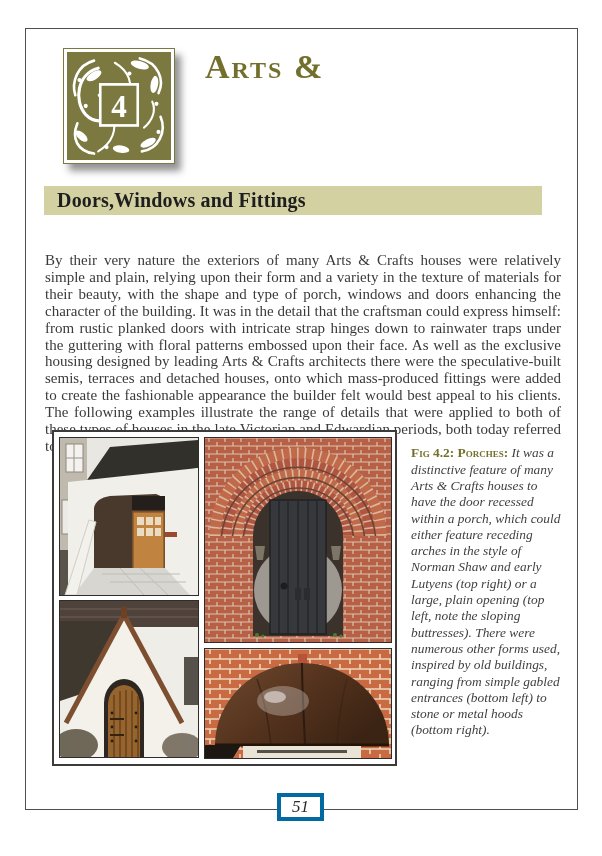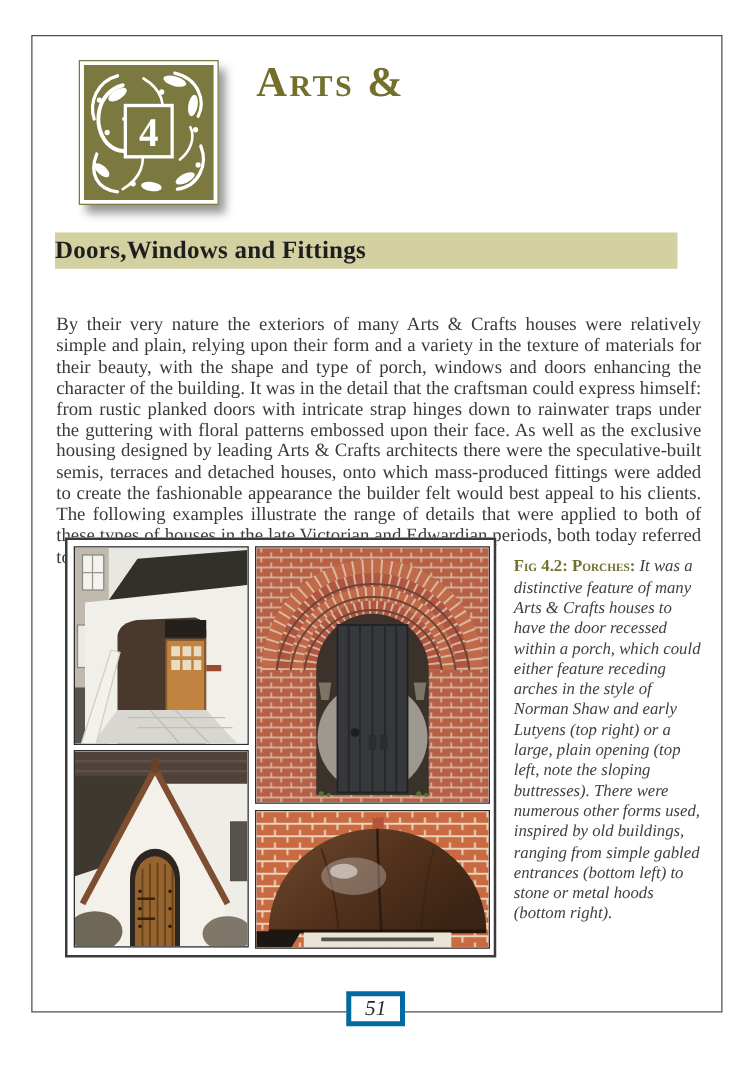--- a/index.html
+++ b/index.html
@@ -13,21 +13,21 @@
             background:#ffffff;border:1px solid #7b7840;padding:3px;
             box-shadow:6px 7px 7px rgba(90,90,90,0.65);box-sizing:border-box;}
   .ornament svg{display:block;width:100%;height:100%;}
   
   .chapter-title{position:absolute;left:205px;top:44px;width:360px;
                  color:#73702d;font-variant:small-caps;font-weight:bold;
                  font-size:34px;line-height:46px;letter-spacing:2px;}
   
   .section-bar{position:absolute;left:44px;top:186px;width:498px;height:29px;
                background:#d3d0a2;display:flex;align-items:center;}
-  .section-bar .txt{font-size:20px;font-weight:bold;color:#1e1e1e;
+  .section-bar .txt{font-size:20px;font-weight:bold;color:#1e1e1e;padding-left:13px;
                     letter-spacing:0.2px;}
   
   .body-par{position:absolute;left:45px;top:237px;width:516px;
             font-size:15px;line-height:16.9px;color:#3a3a3a;text-align:justify;}
   
   .collage{position:absolute;left:52px;top:430px;width:345px;height:336px;
            border:2px solid #3b3b3b;background:#ffffff;box-sizing:border-box;}
   .photo{position:absolute;border:1px solid #2d2d2d;overflow:hidden;background:#ddd;}
   .photo svg{display:block;width:100%;height:100%;}
   .photo-tl{left:5px;top:5px;width:138px;height:157px;}

